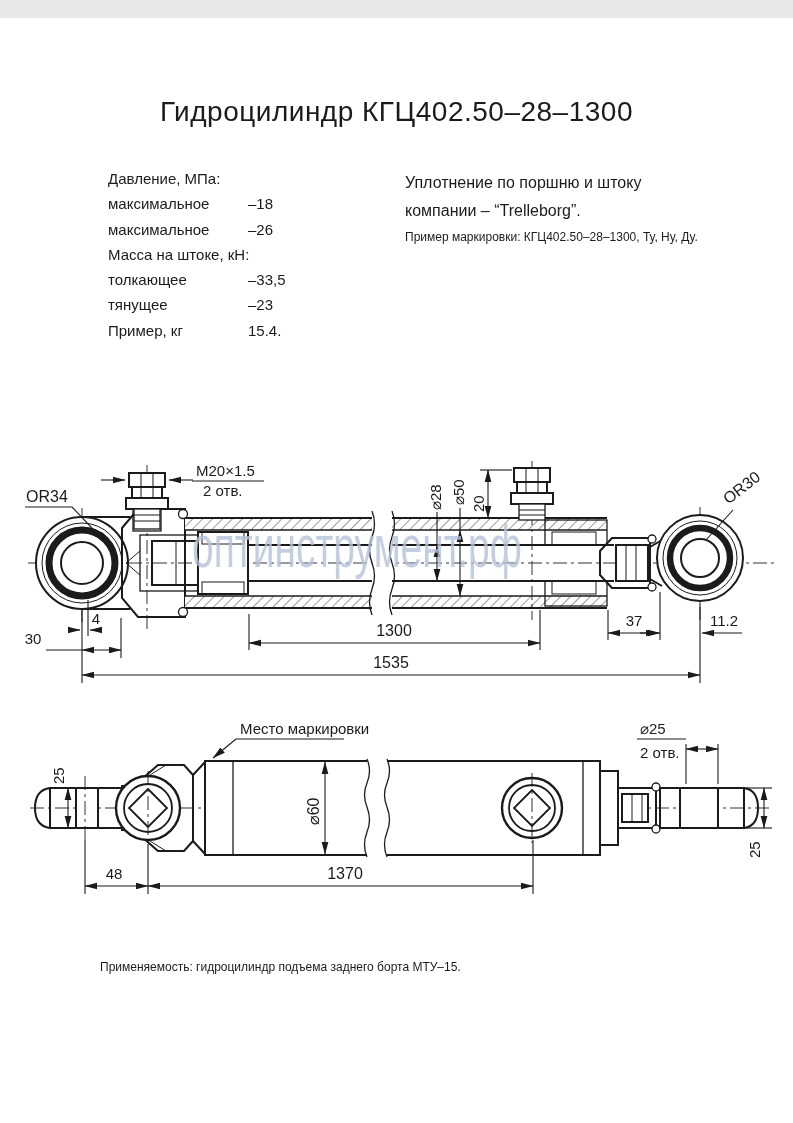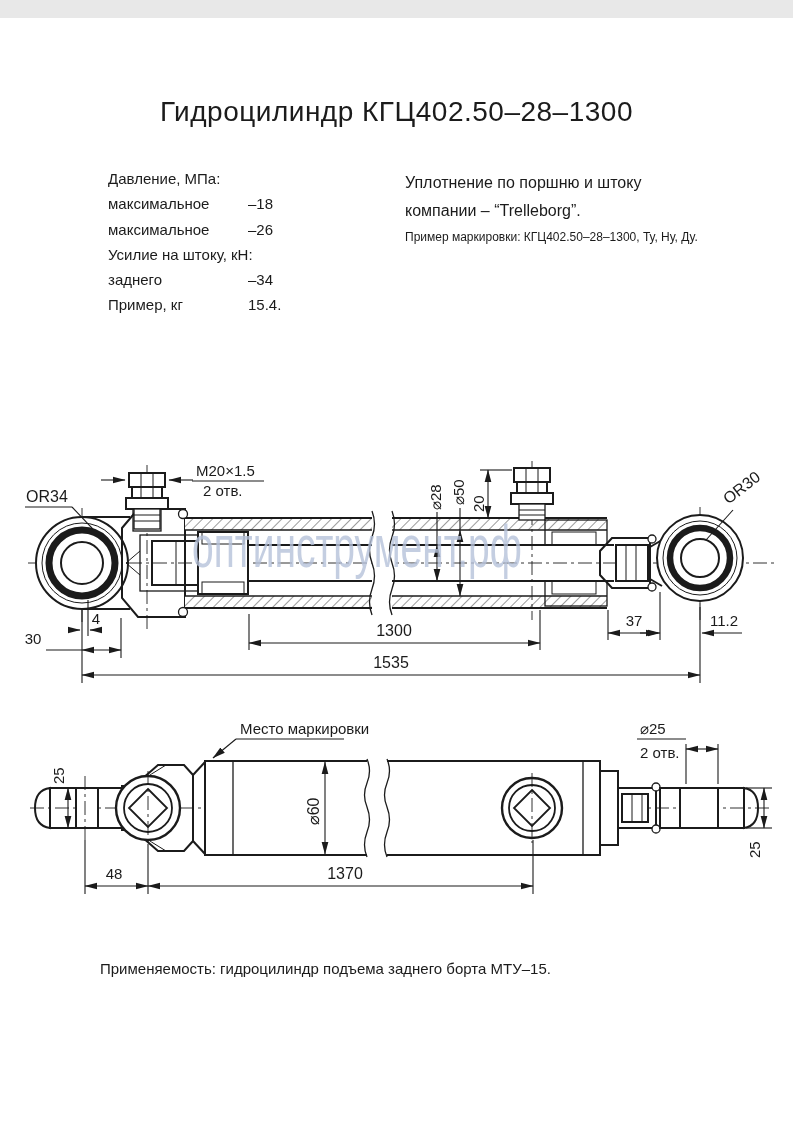--- a/index.html
+++ b/index.html
@@ -12,21 +12,21 @@
   .title {
     position:absolute; top:78px; left:0; width:100%;
     text-align:center; font-size:28px; font-weight:400; letter-spacing:0.5px;
   }
   .specs { position:absolute; left:108px; top:152px; width:230px; font-size:15px; }
   .spec-row { position:relative; height:25.3px; white-space:nowrap; }
   .spec-value { position:absolute; left:140px; top:0; }
   .note { position:absolute; left:405px; top:156px; font-size:16px; }
   .note .nl { margin:0 0 10px 0; white-space:nowrap; }
   .note .nl3 { font-size:12px; margin:0; }
-  .application { position:absolute; left:100px; top:942px; font-size:15px; white-space:nowrap; }
+  .application { position:absolute; left:100px; top:942px; font-size:12px; white-space:nowrap; }
   .watermark {
     position:absolute; left:192px; top:494px; z-index:6;
     font-size:60px; font-weight:400; color:#b6c2da; opacity:0.8;
     transform:scaleX(0.65); transform-origin:left center;
     white-space:nowrap; pointer-events:none; letter-spacing:0;
   }
   svg.view { position:absolute; left:0; }
   #view1 { top:430px; }
   #view2 { top:690px; }
   
@@ -53,24 +53,27 @@
     <div class="spec-row">
       <span>Давление, МПа:</span><span class="spec-value"></span>
     </div>
     <div class="spec-row">
       <span>максимальное</span><span class="spec-value">–18</span>
     </div>
     <div class="spec-row">
       <span>максимальное</span><span class="spec-value">–26</span>
     </div>
     <div class="spec-row">
-      <span>Усилие на штоку, кН:</span><span class="spec-value"></span>
-    </div>
-    <div class="spec-row">
-      <span>заднего</span><span class="spec-value">–34</span>
+      <span>Масса на штоке, кН:</span><span class="spec-value"></span>
+    </div>
+    <div class="spec-row">
+      <span>толкающее</span><span class="spec-value">–33,5</span>
+    </div>
+    <div class="spec-row">
+      <span>тянущее</span><span class="spec-value">–23</span>
     </div>
     <div class="spec-row">
       <span>Пример, кг</span><span class="spec-value">15.4.</span>
     </div>
   </div>
 
   <div class="note">
     <p class="nl">Уплотнение по поршню и штоку</p>
     <p class="nl">компании – “Trelleborg”.</p>
     <p class="nl nl3">Пример маркировки: КГЦ402.50–28–1300, Ту, Ну, Ду.</p>

